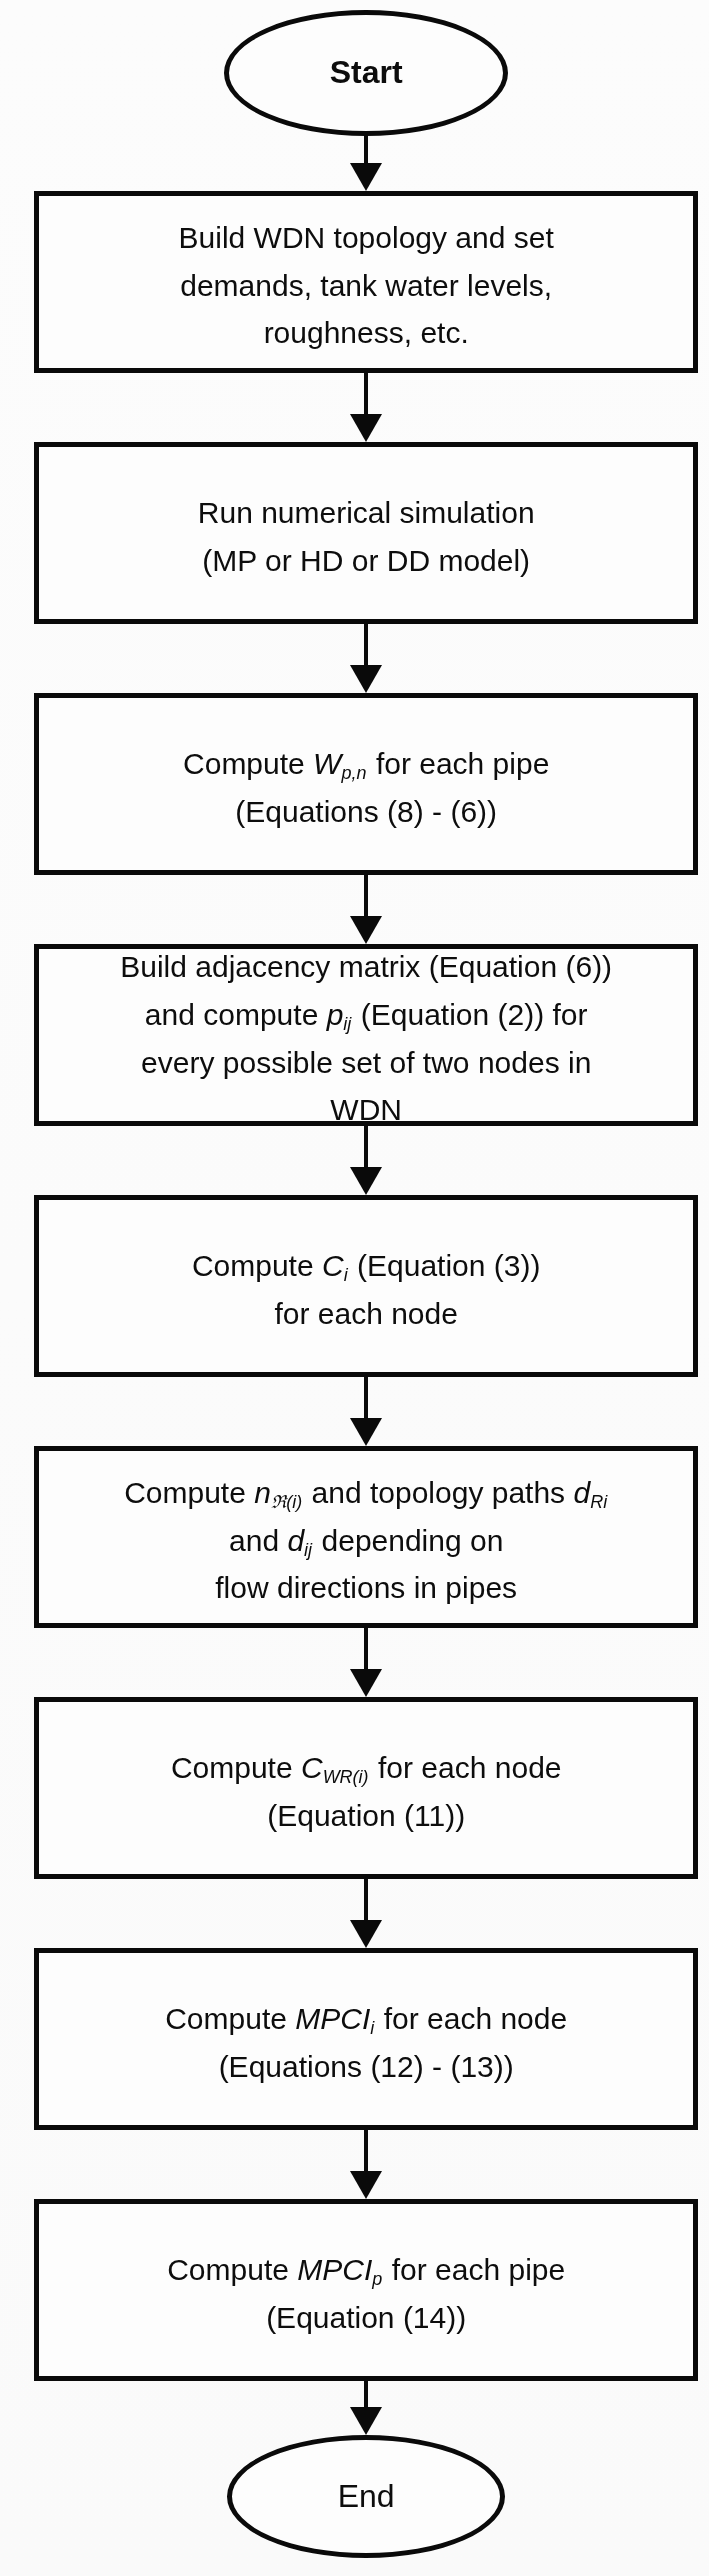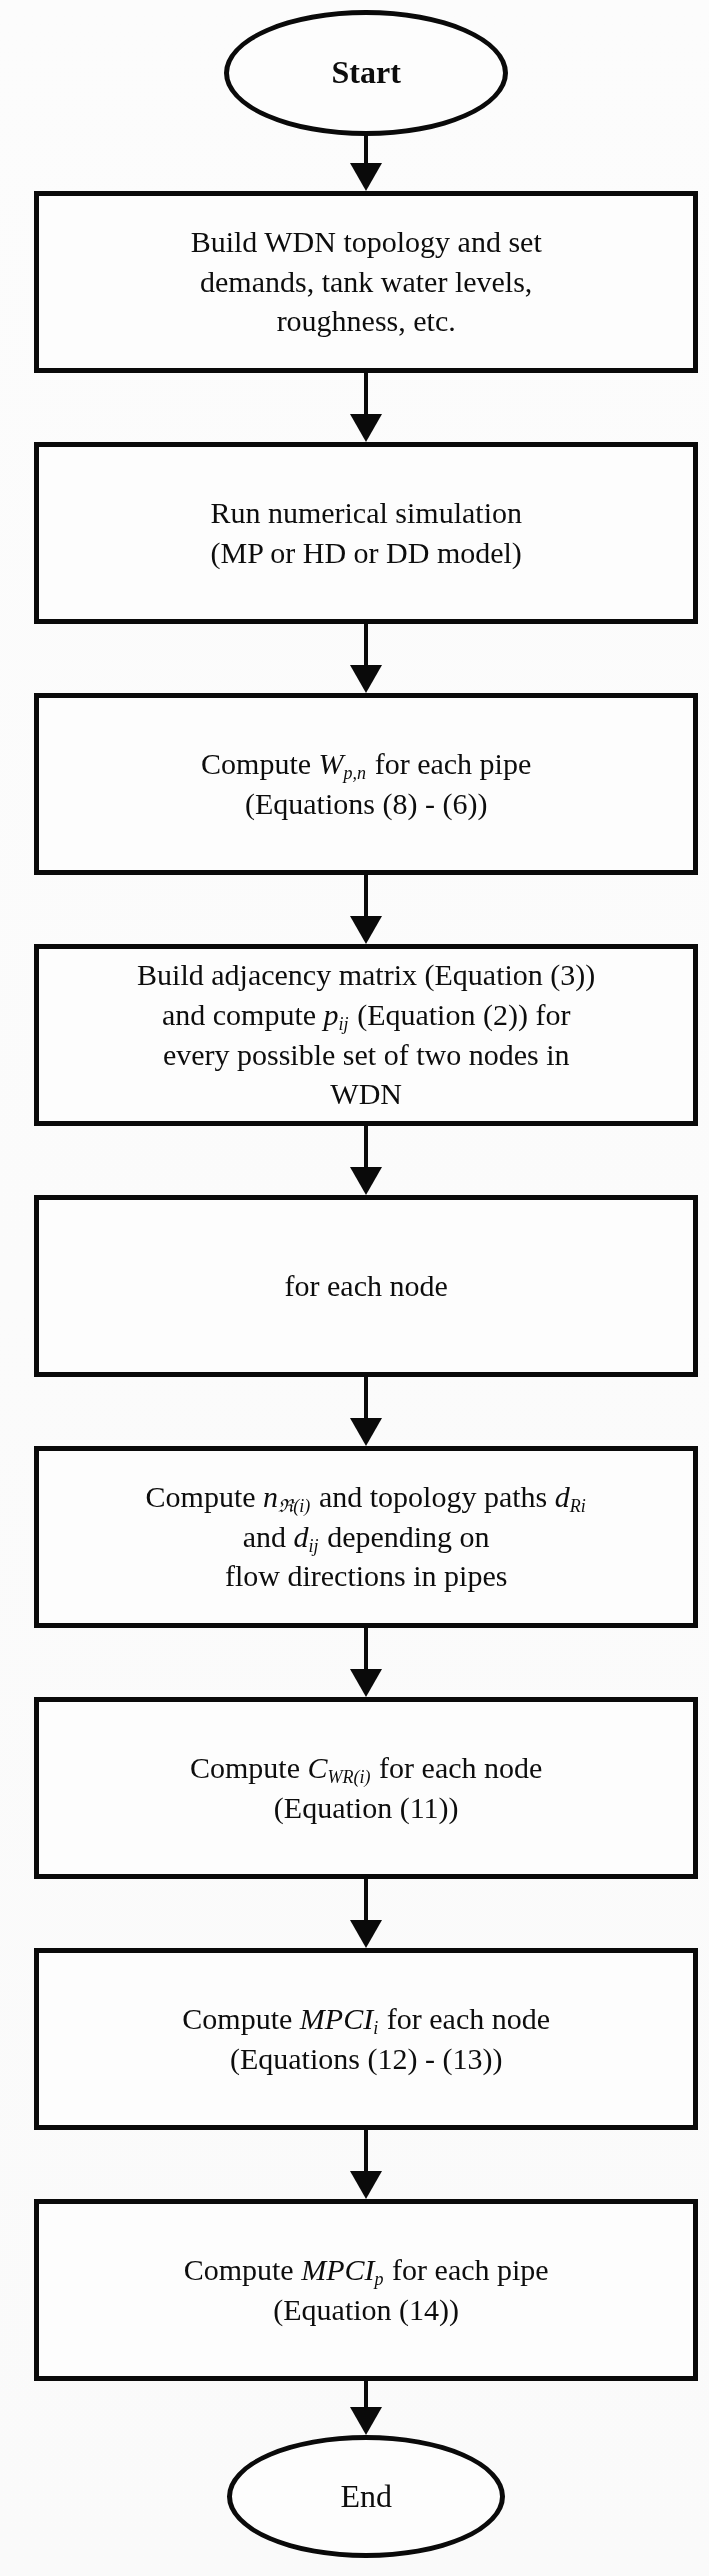--- a/index.html
+++ b/index.html
@@ -7,21 +7,20 @@
     width:710px;height:2576px;
     background:#fbfbfb;
     font-family:"Liberation Sans", sans-serif;
     color:#0d0d0d;
   }
   .canvas{
     position:relative;
     width:710px;height:2576px;
     overflow:hidden;
     background:linear-gradient(#fcfcfc,#fafafa);
-    font-family:Liberation Serif, serif;
   }
   .col{
     position:relative;
     left:11.2px;
     display:flex;
     flex-direction:column;
     align-items:center;
     padding-top:9.6px;
   }
   .terminal{
@@ -39,21 +38,21 @@
     width:664px;height:182px;
     border:5.9px solid var(--ink,#0a0a0a);
     background:#fdfdfd;
     display:flex;flex-direction:column;
     align-items:center;justify-content:center;
     text-align:center;
     font-size:30px;line-height:1.32;
     box-sizing:border-box;
     flex:0 0 auto;
   }
-  .line{white-space:nowrap;}
+  .line{white-space:nowrap;margin-top:8px;}
   .it{font-style:italic;}
   .sb{
     font-style:italic;
     font-size:0.60em;
     position:relative;
     top:0.28em;
     margin-right:0.06em;
     text-align:center;
   }
   .arrow{
@@ -110,32 +109,33 @@
       <div class="line"><span>Compute </span><span class="it">W</span><span class="sb">p,n</span><span> for each pipe</span></div>
       <div class="line"><span>(Equations (8) - (6))</span></div>
     </div>
 
     <div class="arrow">
         <div class="stem"></div>
         <div class="head"></div>
       </div>
 
     <div class="process">
-      <div class="line"><span>Build adjacency matrix (Equation (3))</span></div>
+      <div class="line"><span>Build adjacency matrix (Equation (6))</span></div>
       <div class="line"><span>and compute </span><span class="it">p</span><span class="sb">ij</span><span> (Equation (2)) for</span></div>
       <div class="line"><span>every possible set of two nodes in</span></div>
       <div class="line"><span>WDN</span></div>
     </div>
 
     <div class="arrow">
         <div class="stem"></div>
         <div class="head"></div>
       </div>
 
     <div class="process">
+      <div class="line"><span>Compute </span><span class="it">C</span><span class="sb">i</span><span> (Equation (3))</span></div>
       <div class="line"><span>for each node</span></div>
     </div>
 
     <div class="arrow">
         <div class="stem"></div>
         <div class="head"></div>
       </div>
 
     <div class="process">
       <div class="line"><span>Compute </span><span class="it">n</span><span class="sb">ℜ(i)</span><span> and topology paths </span><span class="it">d</span><span class="sb">Ri</span></div>

